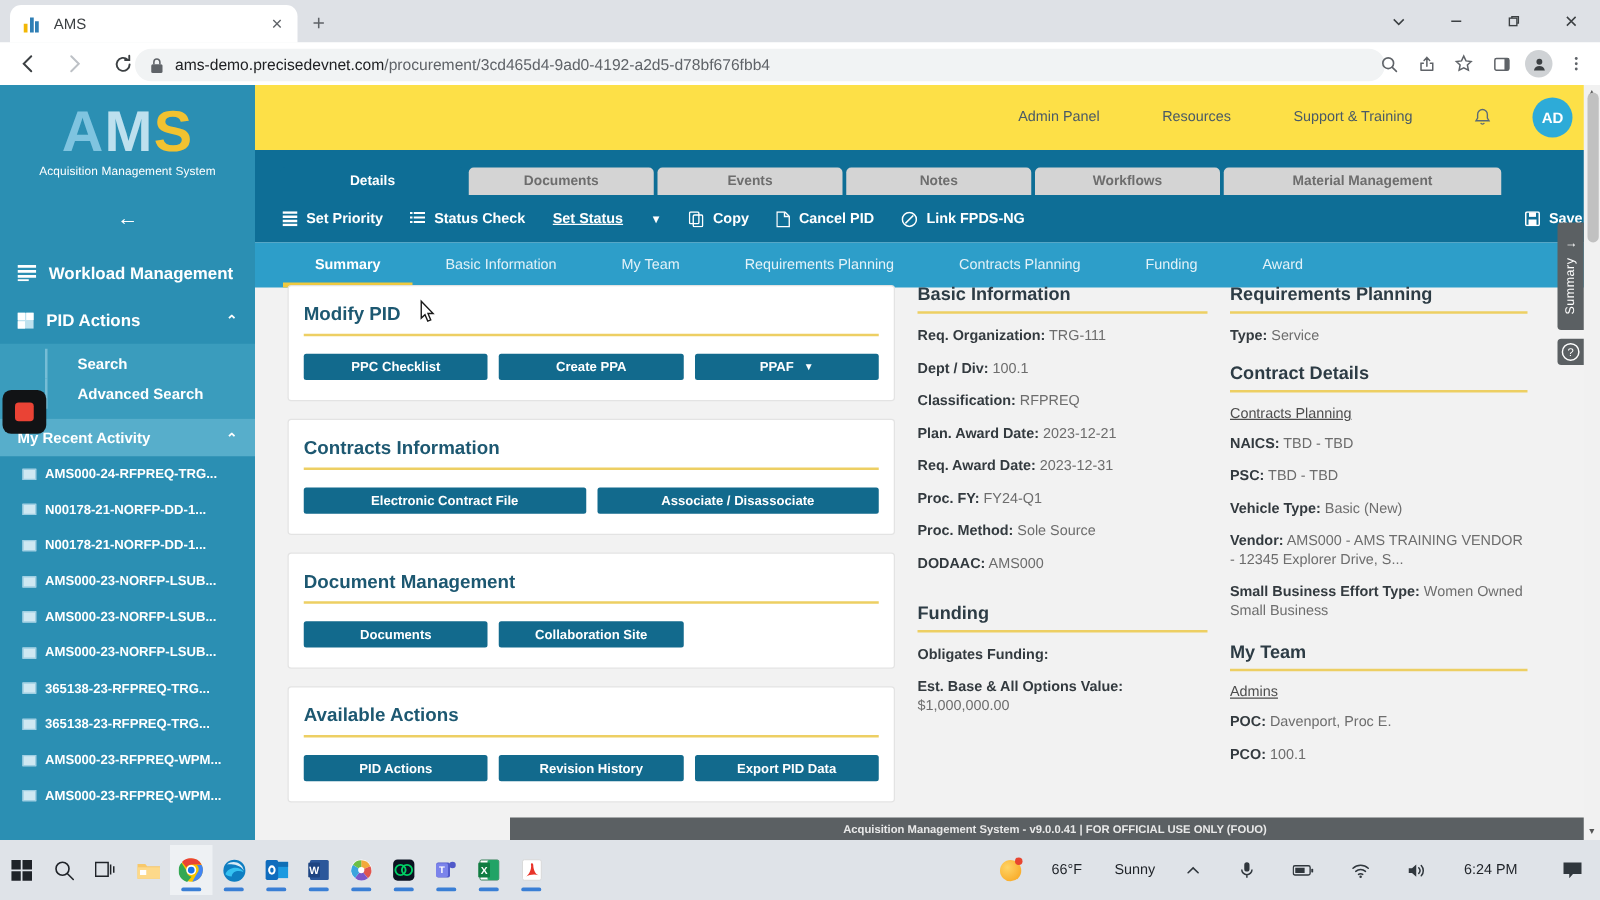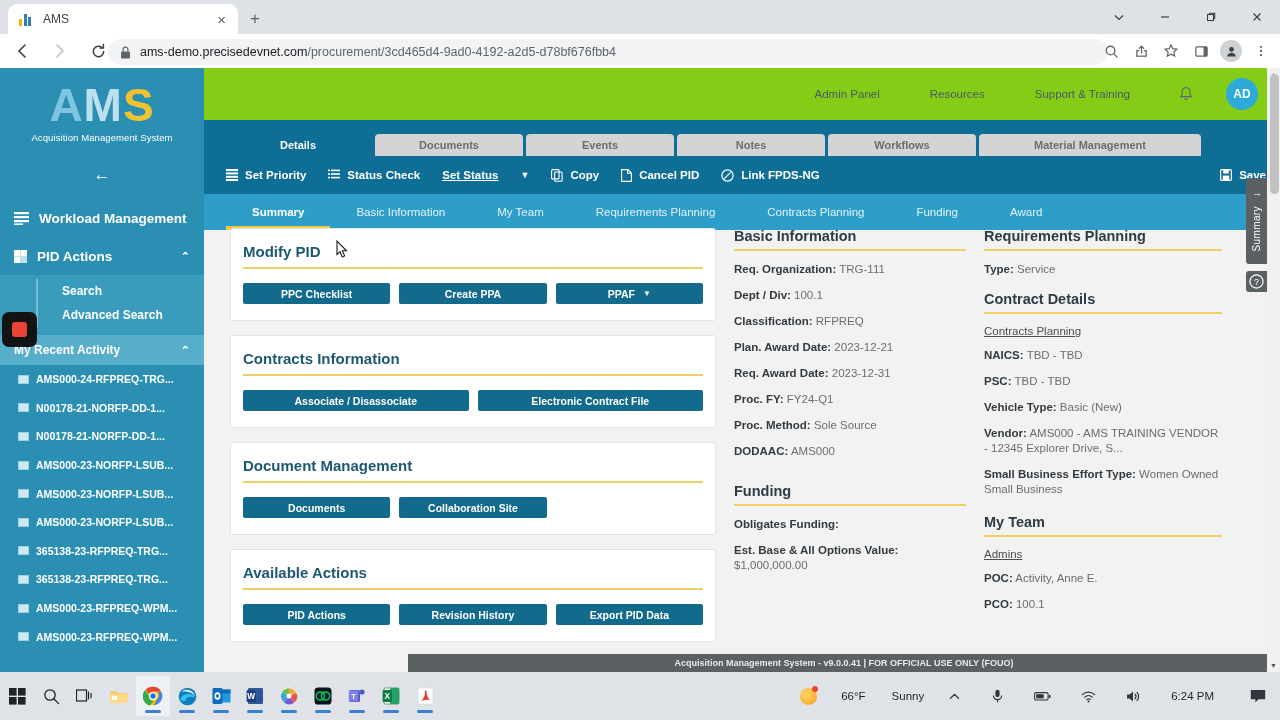--- a/index.html
+++ b/index.html
@@ -84,21 +84,21 @@
   .recent-item .doc-ico { width: 11px; height: 9px; background: #cfe8f2; margin-right: 7px;
     border: 1px solid #9fcfe3; flex: none; }
 
   
   .rec-widget { position: absolute; left: 2px; top: 244px; width: 35px; height: 35px;
     background: #111315; border-radius: 7px; display:flex; align-items:center; justify-content:center; z-index: 40; }
   .rec-widget .sq { width: 15px; height: 15px; background: #ea4335; border-radius: 3px; }
 
   
   .main { position: absolute; left: 204px; top: 0; right: 0; height: 604px; background: #f2f2f2; }
-  .top-header { height: 52px; background: #84cc16; display: flex; align-items: center;
+  .top-header { height: 52px; background: #fde047; display: flex; align-items: center;
     justify-content: flex-end; padding-right: 22px; gap: 16px; }
   .hdr-link { font-size: 11.5px; color: #4a5a66; margin-left: 34px; cursor: pointer; }
   .bell { margin-left: 32px; cursor: pointer; display:flex; }
   .hdr-avatar { width: 32px; height: 32px; border-radius: 50%; background: #2dabd8; color: #fff;
     font-size: 12px; font-weight: bold; display:flex; align-items:center; justify-content:center;
     margin-left: 16px; cursor: pointer; }
 
   .tabs-row { height: 36px; background: #0e6e96; display: flex; align-items: flex-end; padding-left: 20px; }
   .ptab { width: 148px; height: 22px; background: #d4d4d4; color: #6d6d6d; font-size: 11px;
     font-weight: bold; display: flex; align-items: center; justify-content: center;
@@ -498,24 +498,24 @@
                     <span class="bcaret">▼</span>
                   </div>
               </div>
             </div>
 
             <div class="card">
               <div class="card-title">Contracts Information</div>
               <div class="rule"></div>
               <div class="btn-row">
                 <div class="btn">
+                    <span>Electronic Contract File</span>
+                  </div>
+                <div class="btn">
                     <span>Associate / Disassociate</span>
-                  </div>
-                <div class="btn">
-                    <span>Electronic Contract File</span>
                   </div>
               </div>
             </div>
 
             <div class="card">
               <div class="card-title">Document Management</div>
               <div class="rule"></div>
               <div class="btn-row">
                 <div class="btn">
                     <span>Documents</span>
@@ -573,21 +573,21 @@
             <a class="ulink">Contracts Planning</a>
             <div class="frow"><span class="flab">NAICS:</span> <span class="fval">TBD - TBD</span></div>
             <div class="frow"><span class="flab">PSC:</span> <span class="fval">TBD - TBD</span></div>
             <div class="frow"><span class="flab">Vehicle Type:</span> <span class="fval">Basic (New)</span></div>
             <div class="frow"><span class="flab">Vendor:</span> <span class="fval">AMS000 - AMS TRAINING VENDOR - 12345 Explorer Drive, S...</span></div>
             <div class="frow"><span class="flab">Small Business Effort Type:</span> <span class="fval">Women Owned Small Business</span></div>
 
             <div class="panel-title" style="margin-top:17px">My Team</div>
             <div class="panel-rule"></div>
             <a class="ulink">Admins</a>
-            <div class="frow"><span class="flab">POC:</span> <span class="fval">Activity, Anne E.</span></div>
+            <div class="frow"><span class="flab">POC:</span> <span class="fval">Davenport, Proc E.</span></div>
             <div class="frow"><span class="flab">PCO:</span> <span class="fval">100.1</span></div>
           </div>
 
         </div>
       </div>
 
       <div class="app-footer">Acquisition Management System - v9.0.0.41 | FOR OFFICIAL USE ONLY (FOUO)</div>
     </div>
 
     <div class="rail">

